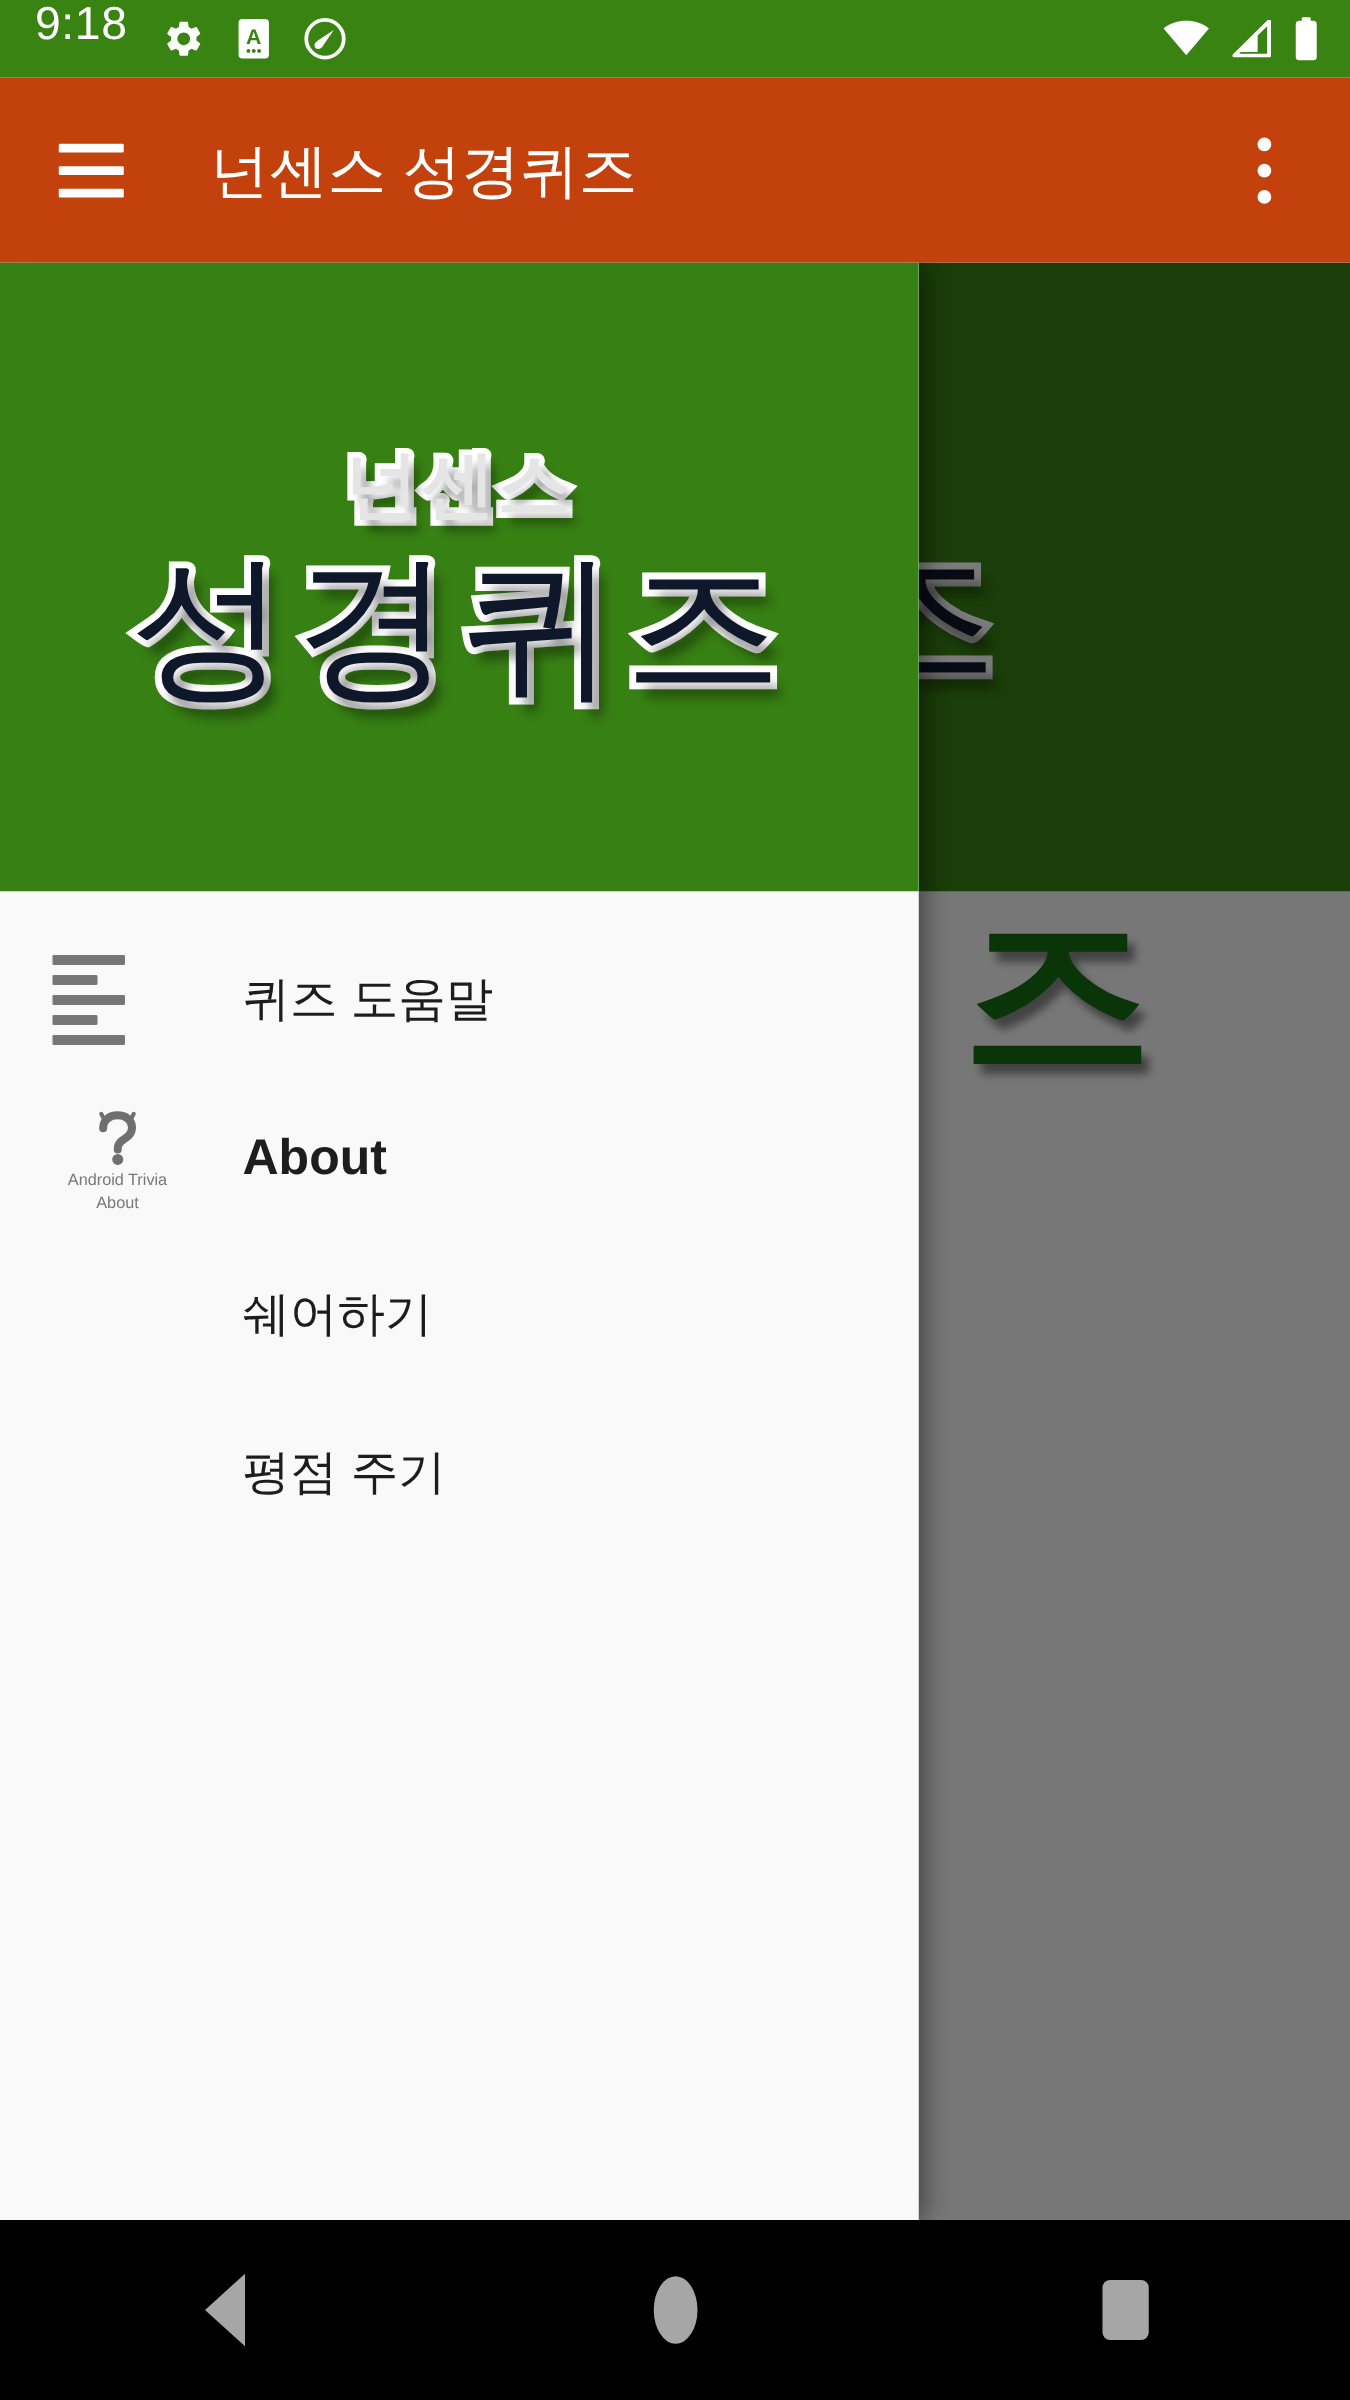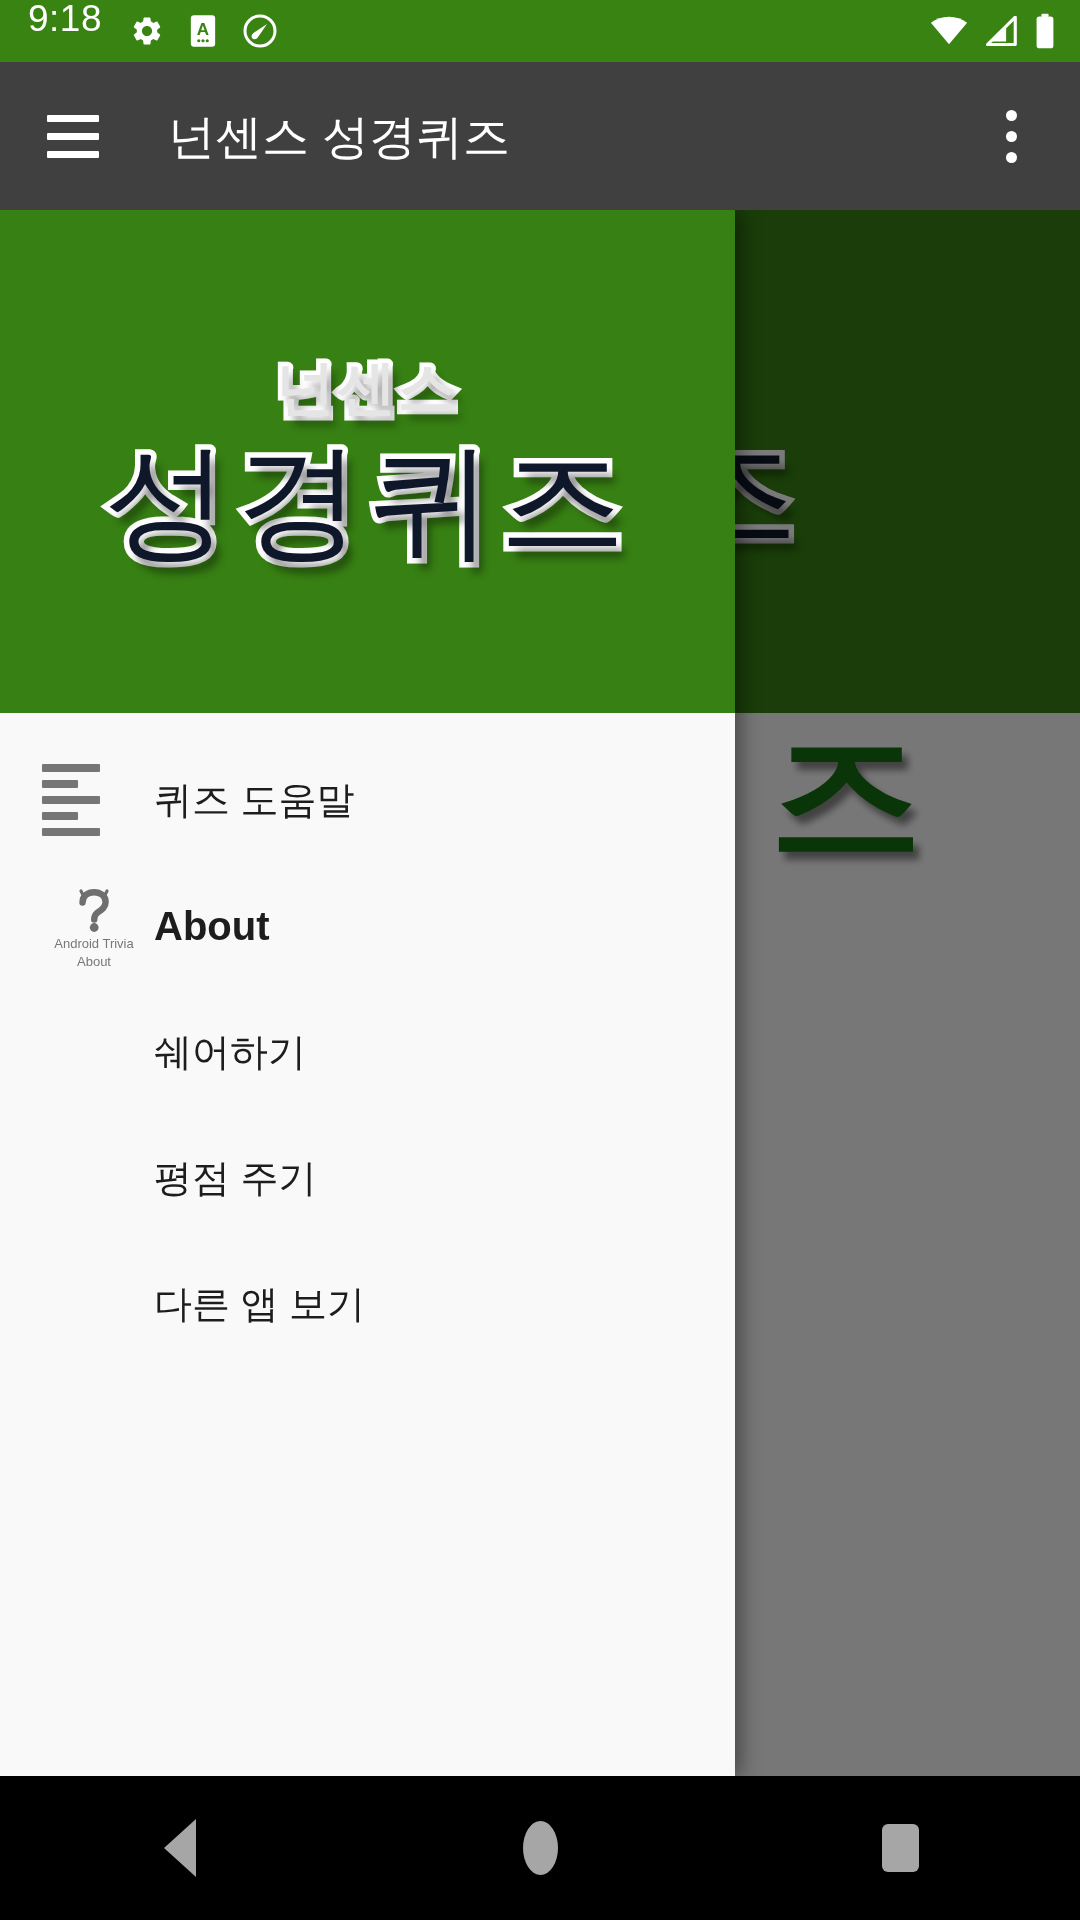--- a/index.html
+++ b/index.html
@@ -49,21 +49,21 @@
     align-items: center;
     gap: 16px;
   }
 
   
   #app-bar {
     position: absolute;
     left: 0; top: 62px;
     width: 1080px;
     height: 148px;
-    background: #404040;
+    background: #c2410c;
     display: flex;
     align-items: center;
     box-sizing: border-box;
     padding: 0 32px 0 36px;
     z-index: 30;
   }
   #hamburger-button {
     width: 74px;
     height: 74px;
     display: flex;
@@ -202,20 +202,21 @@
   #drawer-menu {
     padding-top: 24px;
   }
   .menu-item {
     height: 126px;
     display: flex;
     align-items: center;
     box-sizing: border-box;
     padding-left: 42px;
     cursor: pointer;
+    gap: 40px;
   }
   .menu-icon-slot {
     width: 112px;
     flex: none;
     display: flex;
     align-items: center;
     justify-content: flex-start;
   }
   .menu-label {
     font-size: 38px;
@@ -366,24 +367,20 @@
       <div class="menu-item">
         <div class="menu-icon-slot"></div>
         <span class="menu-label">쉐어하기</span>
       </div>
 
       <div class="menu-item">
         <div class="menu-icon-slot"></div>
         <span class="menu-label">평점 주기</span>
       </div>
 
-      <div class="menu-item">
-        <div class="menu-icon-slot"></div>
-        <span class="menu-label">다른 앱 보기</span>
-      </div>
 
     </div>
   </div>
 
   <div id="app-bar">
     <div id="hamburger-button">
       <span class="bar"></span>
       <span class="bar"></span>
       <span class="bar"></span>
     </div>

